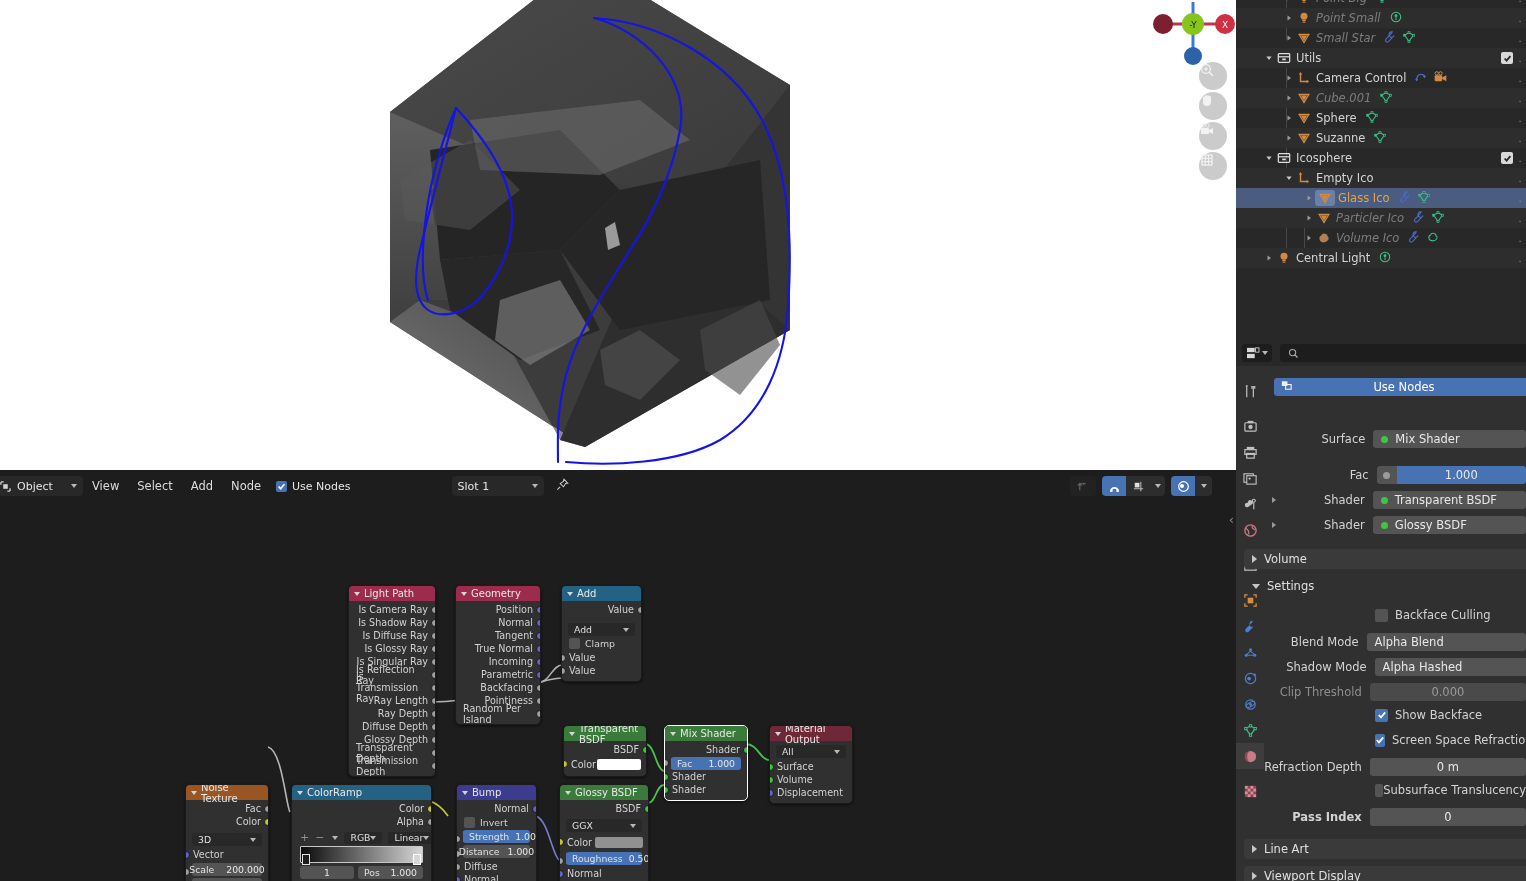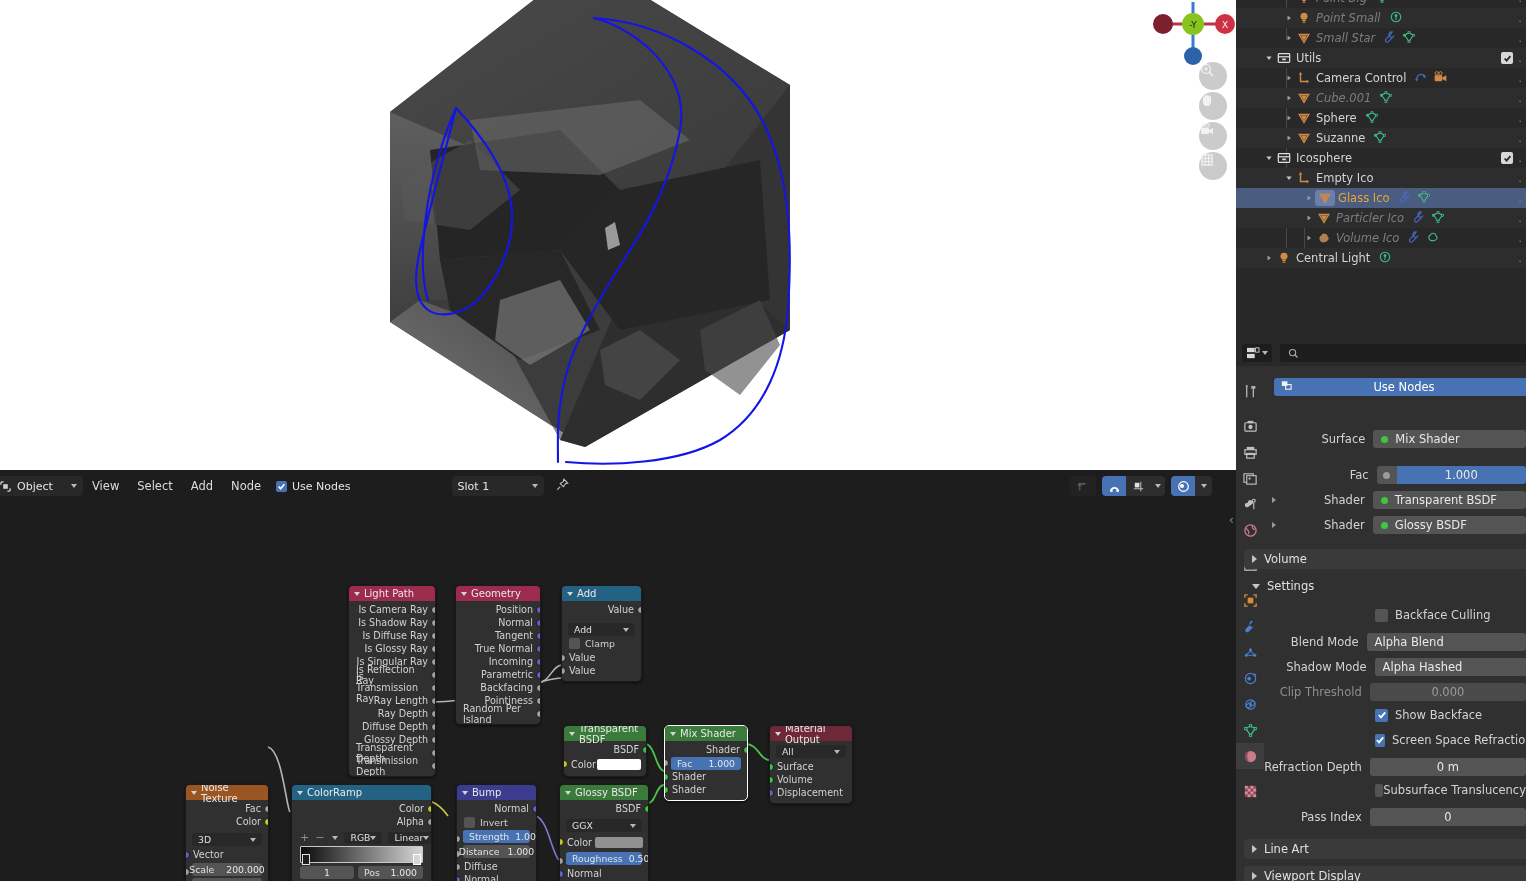--- a/index.html
+++ b/index.html
@@ -1272,21 +1272,21 @@
             <span>0 m</span>
           </div>
       </div>
 
       <div class="prow" style="left:0;top:417px;width:262px;">
         <span class="pcheck off" style="margin-left:111px;"></span>
         <span style="color:#d3d3d3;white-space:nowrap;">Subsurface Translucency</span>
       </div>
 
       <div class="prow" style="left:0;top:442px;width:262px;">
-        <span class="plabel" style="width:105px;">Pass Index</span>
+        <span class="plabel" style="width:105px;font-weight:bold;">Pass Index</span>
         <div class="pval center" style="margin-left:8px;width:168px;">
             <span>0</span>
           </div>
       </div>
 
       <div class="panelhdr" style="left:-20px;top:473px;width:282px;">
         <span class="tri-r"></span>
         <span>Line Art</span>
       </div>
       <div class="panelhdr" style="left:-20px;top:500px;width:282px;">

